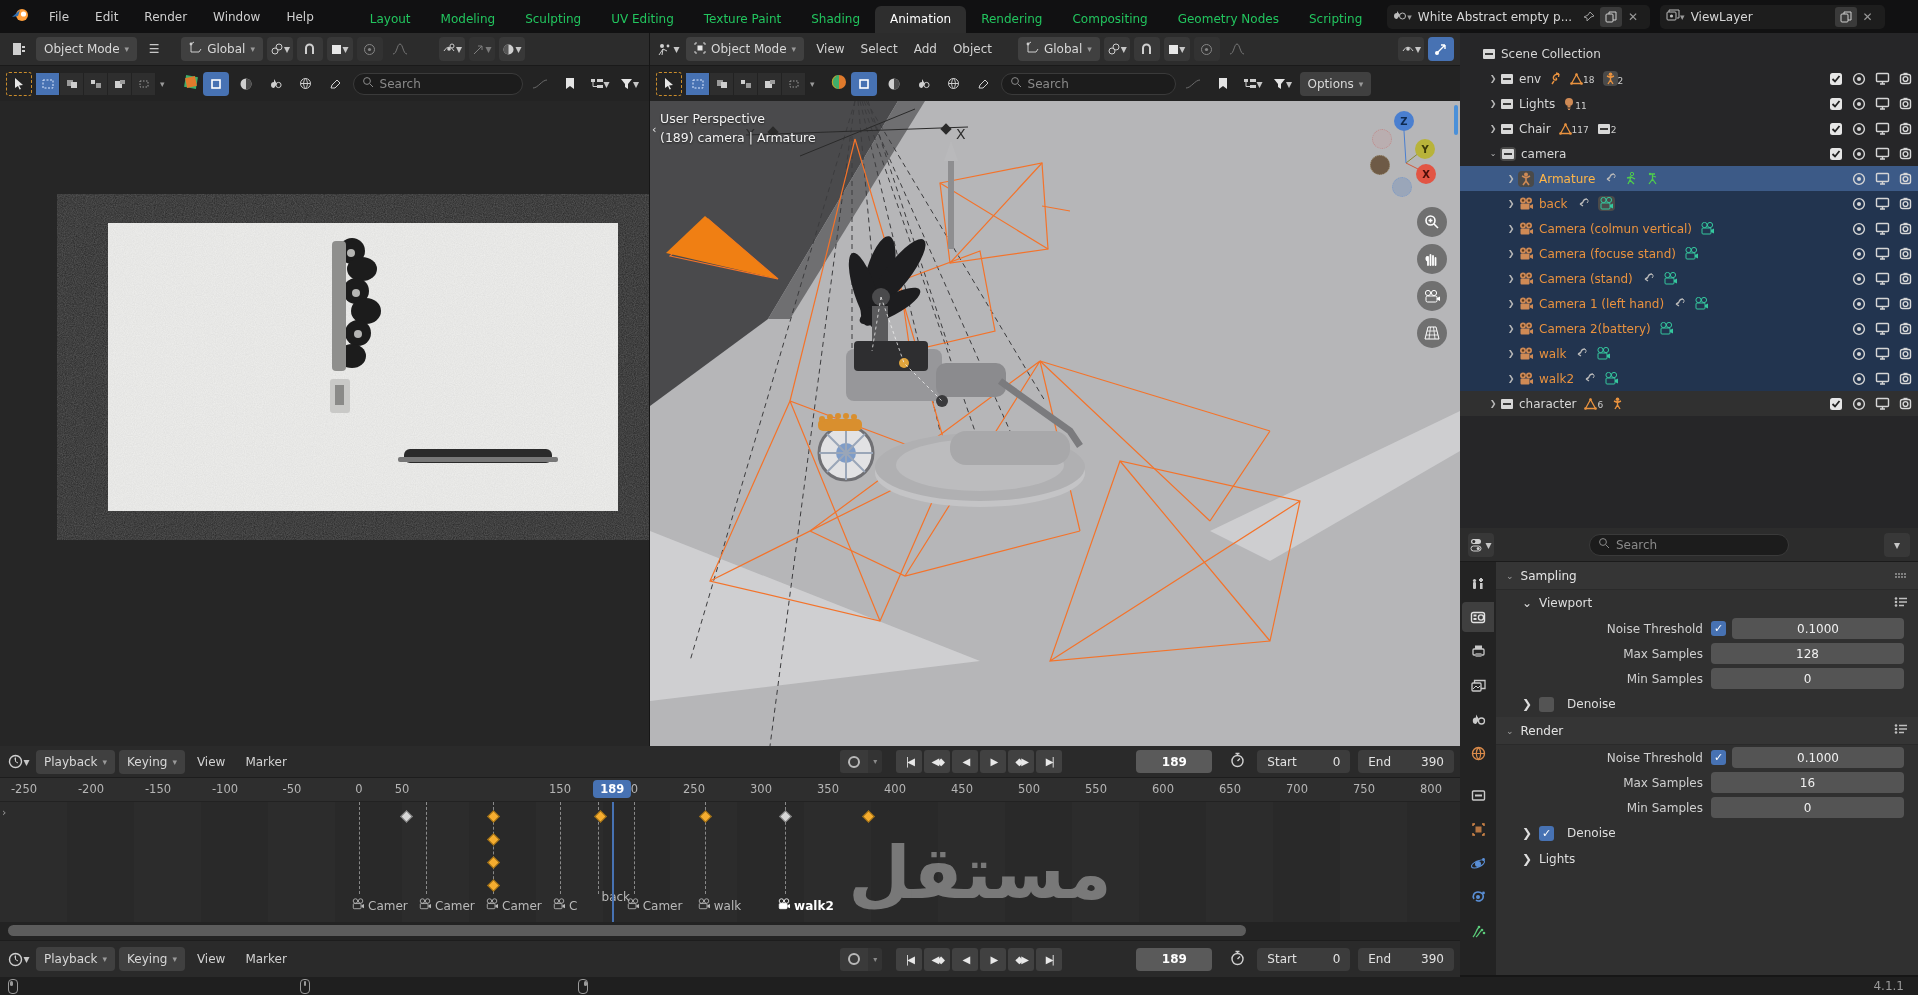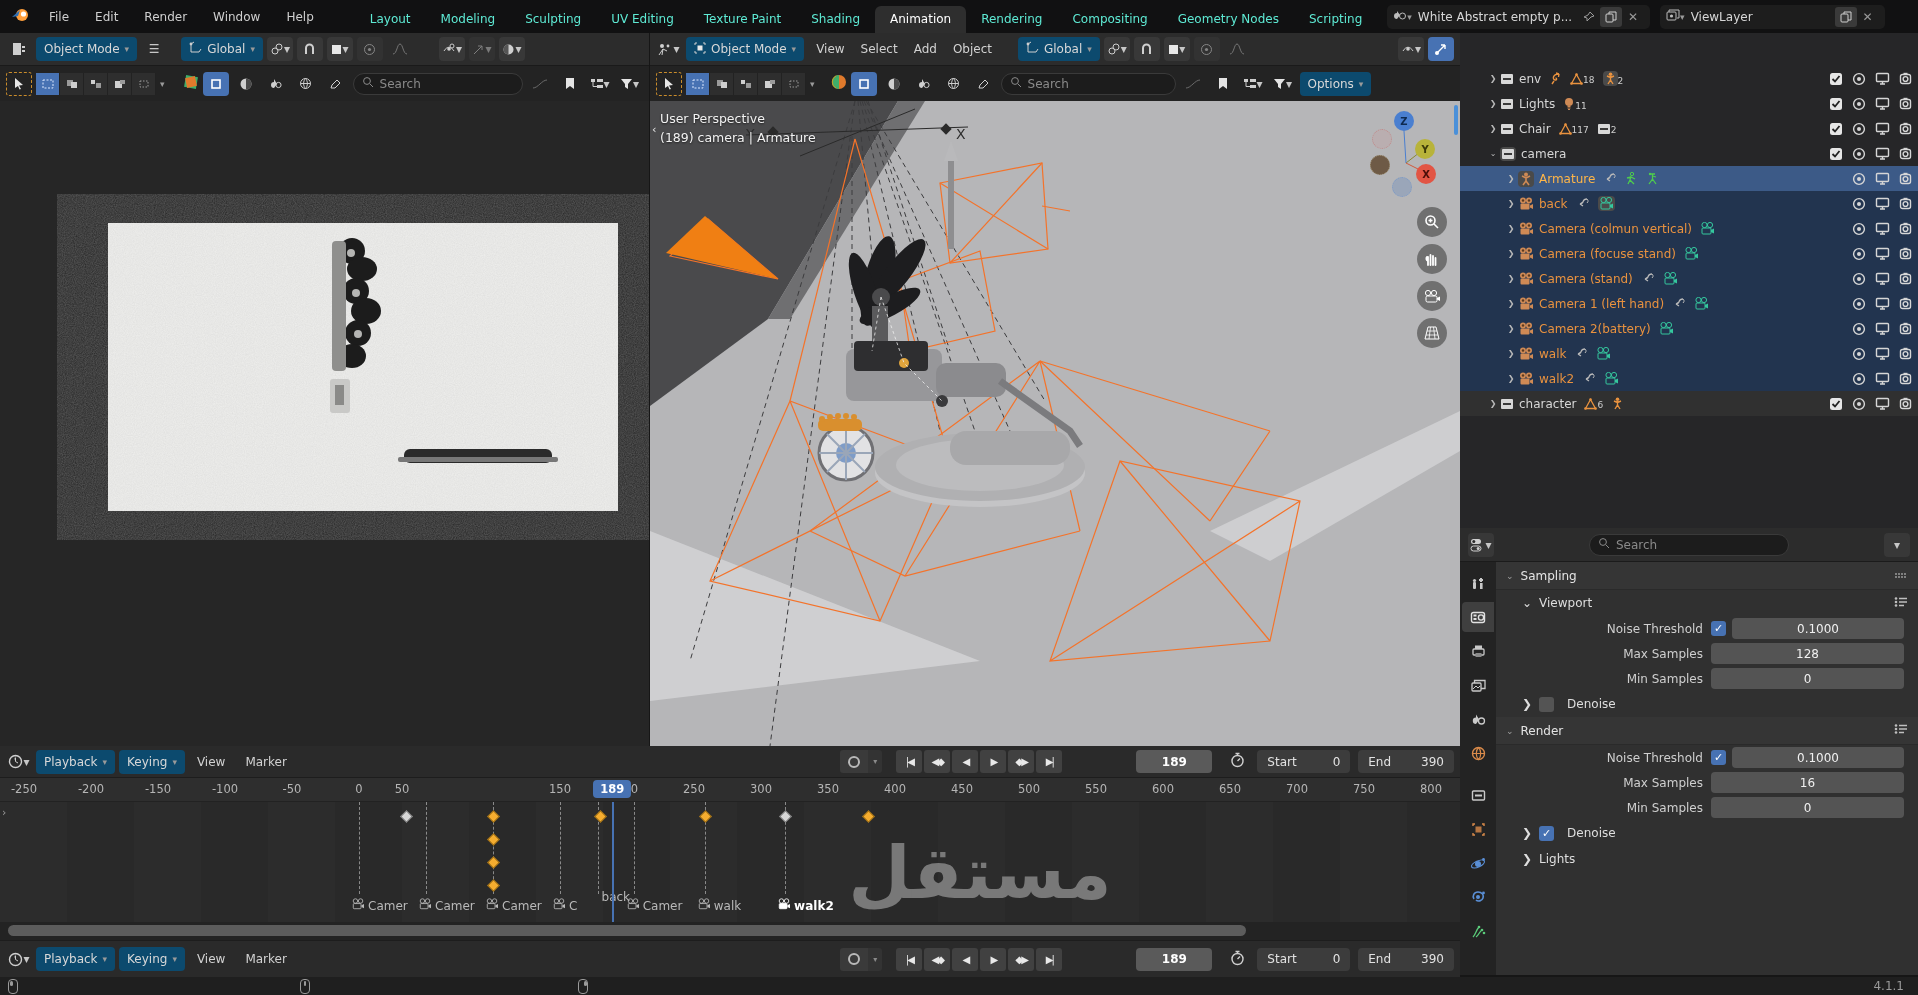--- a/index.html
+++ b/index.html
@@ -6,31 +6,31 @@
   html,body { width:1918px; height:995px; overflow:hidden; background:#161616;
     font-family:"DejaVu Sans", sans-serif; font-size:12px; color:#c9c9c9; }
   #app { position:relative; width:1918px; height:995px; }
   .abs { position:absolute; }
   .row { display:flex; align-items:center; }
 
   
   #topbar { left:0; top:0; width:1918px; height:33px; background:#111112; display:flex; align-items:center; }
   .menu-item { padding:0 13px; height:33px; display:flex; align-items:center; color:#cfcfcf; cursor:default; }
   .tabs { display:flex; align-items:flex-end; height:33px; margin-left:28px; }
-  .tab { padding:6px 15px 7px; color:#5eead4; border-radius:6px 6px 0 0; }
+  .tab { padding:6px 15px 7px; color:#22c55e; border-radius:6px 6px 0 0; }
   .tab.active { background:#2e2e2e; color:#ffffff; }
   .tb-widget { display:flex; align-items:center; background:#1d1d1d; border-radius:5px; height:24px; padding:0 6px; margin-left:10px; }
   .tb-widget .txt { color:#d7d7d7; padding:0 6px; }
   .wbtn { width:22px; height:20px; display:flex; align-items:center; justify-content:center; color:#9a9a9a; border-radius:3px; }
   .wbtn.lit { background:#3a3a3a; }
 
   
   .hdr { background:#2c2c2c; border-bottom:1px solid #1a1a1a; display:flex; align-items:center; gap:4px; padding:0 6px; }
   .hdr2 { background:#232323; display:flex; align-items:center; gap:4px; padding:0 6px; }
-  .hbtn { background:#0c4a6e; border-radius:4px; height:24px; display:flex; align-items:center; gap:5px; padding:0 8px; color:#d8d8d8; }
+  .hbtn { background:#404040; border-radius:4px; height:24px; display:flex; align-items:center; gap:5px; padding:0 8px; color:#d8d8d8; }
   .hbtn .chev { color:#9a9a9a; font-size:9px; }
   .ibtn { background:#383838; border-radius:4px; height:24px; min-width:26px; display:flex; align-items:center; justify-content:center; color:#c7c7c7; }
   .ibtn.flat { background:transparent; }
   .ibtn.blue { background:#4772b3; color:#fff; }
   .menu-word { padding:0 8px; color:#d2d2d2; }
   .searchbox { background:#1c1c1c; border:1px solid #3a3a3a; border-radius:12px; height:22px; display:flex; align-items:center; gap:6px; padding:0 8px; color:#8a8a8a; }
   .selgrp { display:flex; }
   .selgrp .sq { width:24px; height:22px; background:#2e2e2e; display:flex; align-items:center; justify-content:center; border-right:1px solid #222; }
   .selgrp .sq.on { background:#4772b3; }
   .toolcur { width:26px; height:24px; border:1px dashed #c98c2b; border-radius:3px; display:flex; align-items:center; justify-content:center; }
@@ -740,20 +740,31 @@
     <span class="ibtn">
         <svg width="14" height="13" viewBox="0 0 14 13">
           <rect x="1" y="3" width="10" height="9" rx="1" fill="none" stroke="#cfcfcf"></rect>
           <rect x="1" y="3" width="10" height="3" fill="#cfcfcf"></rect>
           <path d="M11 2 H13 M12 1 V3" stroke="#cfcfcf" stroke-width="1.4"></path>
         </svg>
       </span>
   </div>
   <div id="outliner" class="abs">
       <div class="guide abs" style="left: 28px; top: 140px; height: 220px; position: absolute;"></div>
+      <div class="ol-row" style="top: 8px; padding-left: 8px;">
+        <span class="ol-chev" style="font-size: 8px;"></span>
+        <span style="display: inline-flex;">
+          <svg width="14" height="12" viewBox="0 0 14 12">
+            <rect x="1" y="1" width="12" height="10" rx="1" fill="#d8d8d8"></rect>
+            <rect x="3" y="5" width="8" height="2" fill="#3a3a3a"></rect>
+          </svg>
+        </span>
+        <span class="ol-label ">Scene Collection</span>
+        <span class="ol-controls"></span>
+      </div>
       <div class="ol-row" style="top: 33px; padding-left: 26px;">
         <span class="ol-chev" style="font-size: 8px;">❯</span>
         <span style="display: inline-flex;">
           <svg width="14" height="12" viewBox="0 0 14 12">
             <rect x="1" y="1" width="12" height="10" rx="1" fill="#d8d8d8"></rect>
             <rect x="3" y="5" width="8" height="2" fill="#3a3a3a"></rect>
           </svg>
         </span>
         <span class="ol-label ">env</span>
         <span class="badge">

